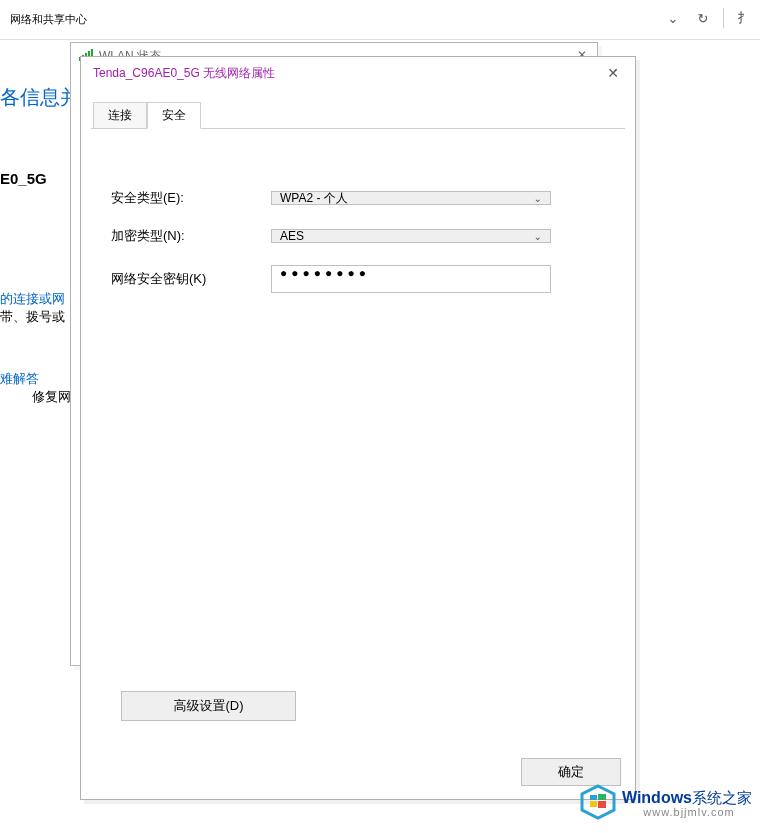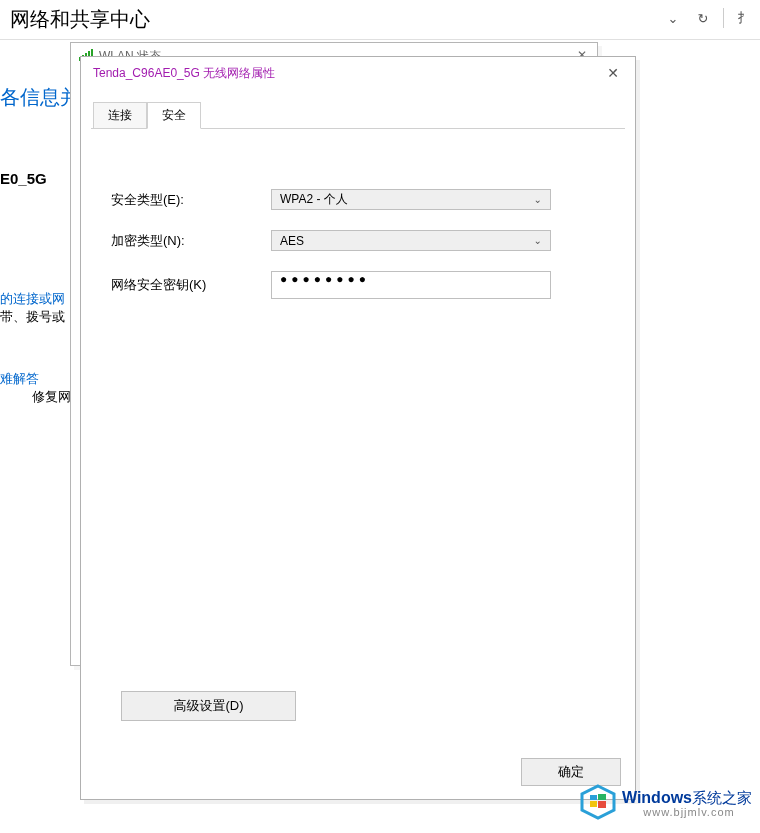--- a/index.html
+++ b/index.html
@@ -16,21 +16,21 @@
     
     .top-bar {
       position: absolute;
       top: 0; left: 0; right: 0;
       height: 40px;
       border-bottom: 1px solid #e0e0e0;
       display: flex;
       align-items: center;
       padding-left: 10px;
     }
-    .top-title { font-size: 20px; }
+    .top-title { font-size: 11px; }
     .top-right {
       position: absolute;
       right: 4px; top: 6px;
       display: flex;
       gap: 6px;
       align-items: center;
     }
     .top-icon-btn {
       width: 24px; height: 24px;
       display: flex; align-items: center; justify-content: center;
@@ -131,21 +131,21 @@
       display: flex;
       align-items: center;
       margin-bottom: 20px;
     }
     .form-label {
       width: 160px;
       font-size: 13px;
     }
     .select-like {
       flex: 1;
-      height: 21px;
+      height: 14px;
       border: 1px solid #bfbfbf;
       background: #efefef;
       display: flex;
       align-items: center;
       padding: 0 8px;
       font-size: 12px;
       position: relative;
       max-width: 280px;
     }
     .select-like .chev {

